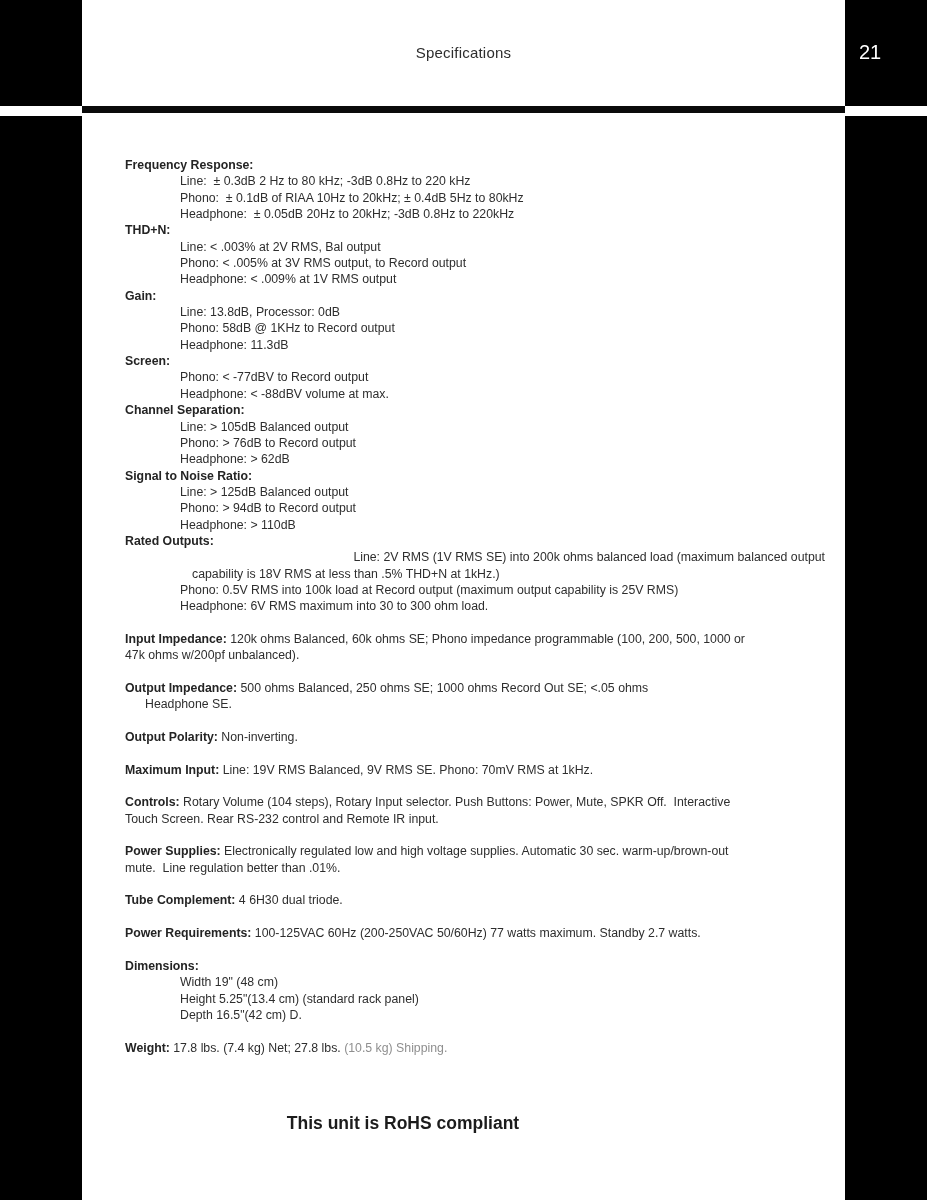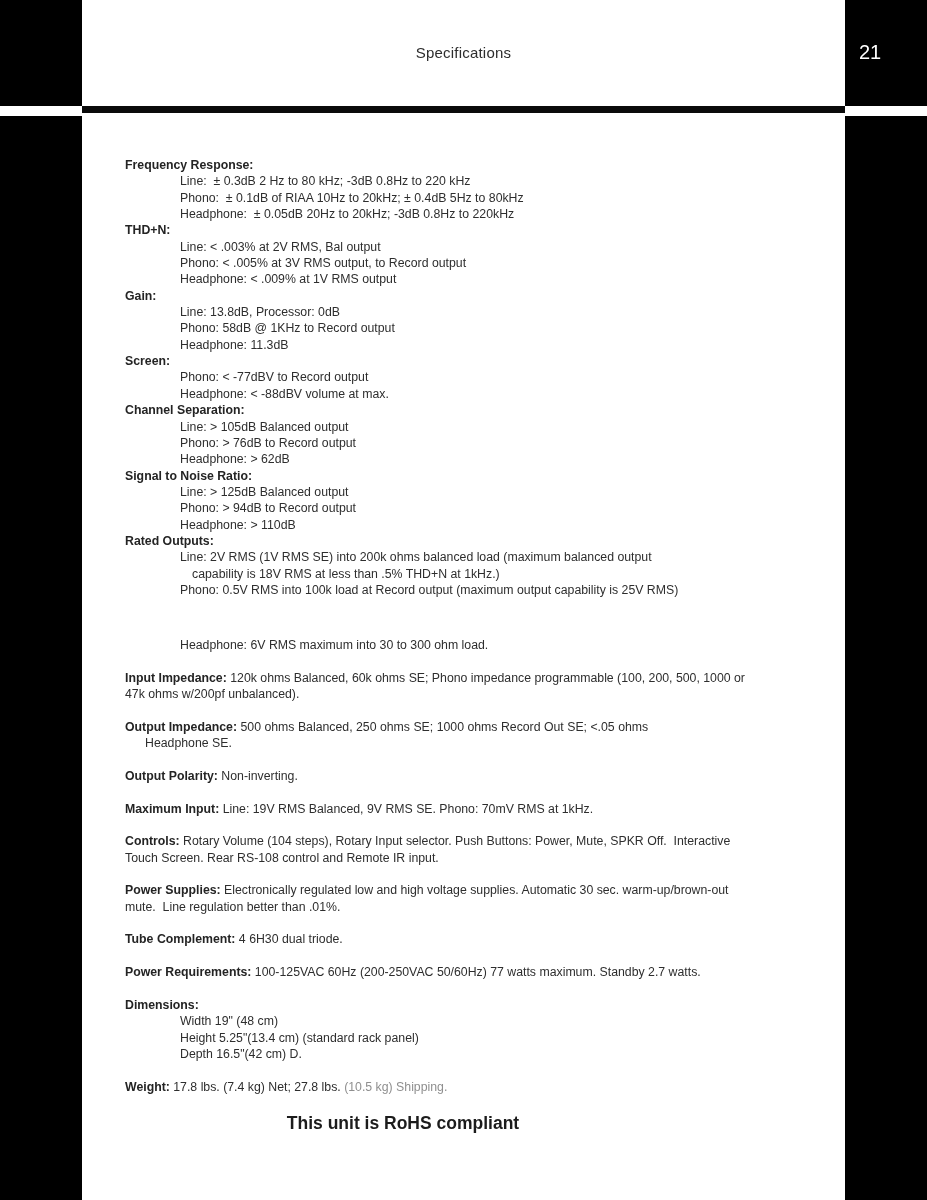--- a/index.html
+++ b/index.html
@@ -109,32 +109,32 @@
       <div class="line" style="padding-left: 55px;"><span>Headphone: &lt; -88dBV volume at max.</span></div>
       <div class="line"><span class="b">Channel Separation:</span></div>
       <div class="line" style="padding-left: 55px;"><span>Line: &gt; 105dB Balanced output</span></div>
       <div class="line" style="padding-left: 55px;"><span>Phono: &gt; 76dB to Record output</span></div>
       <div class="line" style="padding-left: 55px;"><span>Headphone: &gt; 62dB</span></div>
       <div class="line"><span class="b">Signal to Noise Ratio:</span></div>
       <div class="line" style="padding-left: 55px;"><span>Line: &gt; 125dB Balanced output</span></div>
       <div class="line" style="padding-left: 55px;"><span>Phono: &gt; 94dB to Record output</span></div>
       <div class="line" style="padding-left: 55px;"><span>Headphone: &gt; 110dB</span></div>
       <div class="line"><span class="b">Rated Outputs:</span></div>
-      <div class="line" style="padding-left: 55px;"><span>Line: 2V RMS (1V RMS SE) into 200k ohms balanced load (maximum balanced output</span></div>
+      <div class="line" style="padding-left: 55px; text-align: right;"><span>Line: 2V RMS (1V RMS SE) into 200k ohms balanced load (maximum balanced output</span></div>
       <div class="line" style="padding-left: 67px;"><span>capability is 18V RMS at less than .5% THD+N at 1kHz.)</span></div>
       <div class="line" style="padding-left: 55px;"><span>Phono: 0.5V RMS into 100k load at Record output (maximum output capability is 25V RMS)</span></div>
-      <div class="line" style="padding-left: 55px; margin-top: 39px;"><span>Headphone: 6V RMS maximum into 30 to 300 ohm load.</span></div>
+      <div class="line" style="padding-left: 55px;"><span>Headphone: 6V RMS maximum into 30 to 300 ohm load.</span></div>
       <div class="line gap"><span class="b">Input Impedance:</span><span> 120k ohms Balanced, 60k ohms SE; Phono impedance programmable (100, 200, 500, 1000 or</span></div>
       <div class="line"><span>47k ohms w/200pf unbalanced).</span></div>
       <div class="line gap"><span class="b">Output Impedance:</span><span> 500 ohms Balanced, 250 ohms SE; 1000 ohms Record Out SE; &lt;.05 ohms</span></div>
       <div class="line" style="padding-left: 20px;"><span>Headphone SE.</span></div>
       <div class="line gap"><span class="b">Output Polarity:</span><span> Non-inverting.</span></div>
       <div class="line gap"><span class="b">Maximum Input:</span><span> Line: 19V RMS Balanced, 9V RMS SE. Phono: 70mV RMS at 1kHz.</span></div>
       <div class="line gap"><span class="b">Controls:</span><span> Rotary Volume (104 steps), Rotary Input selector. Push Buttons: Power, Mute, SPKR Off.  Interactive</span></div>
-      <div class="line"><span>Touch Screen. Rear RS-108 control and Remote IR input.</span></div>
+      <div class="line"><span>Touch Screen. Rear RS-232 control and Remote IR input.</span></div>
       <div class="line gap"><span class="b">Power Supplies:</span><span> Electronically regulated low and high voltage supplies. Automatic 30 sec. warm-up/brown-out</span></div>
       <div class="line"><span>mute.  Line regulation better than .01%.</span></div>
       <div class="line gap"><span class="b">Tube Complement:</span><span> 4 6H30 dual triode.</span></div>
       <div class="line gap"><span class="b">Power Requirements:</span><span> 100-125VAC 60Hz (200-250VAC 50/60Hz) 77 watts maximum. Standby 2.7 watts.</span></div>
       <div class="line gap"><span class="b">Dimensions:</span></div>
       <div class="line" style="padding-left: 55px;"><span>Width 19" (48 cm)</span></div>
       <div class="line" style="padding-left: 55px;"><span>Height 5.25"(13.4 cm) (standard rack panel)</span></div>
       <div class="line" style="padding-left: 55px;"><span>Depth 16.5"(42 cm) D.</span></div>
       <div class="line gap"><span class="b">Weight:</span><span> 17.8 lbs. (7.4 kg) Net; 27.8 lbs. </span><span class="gray">(10.5 kg) Shipping.</span></div>
     </main>

